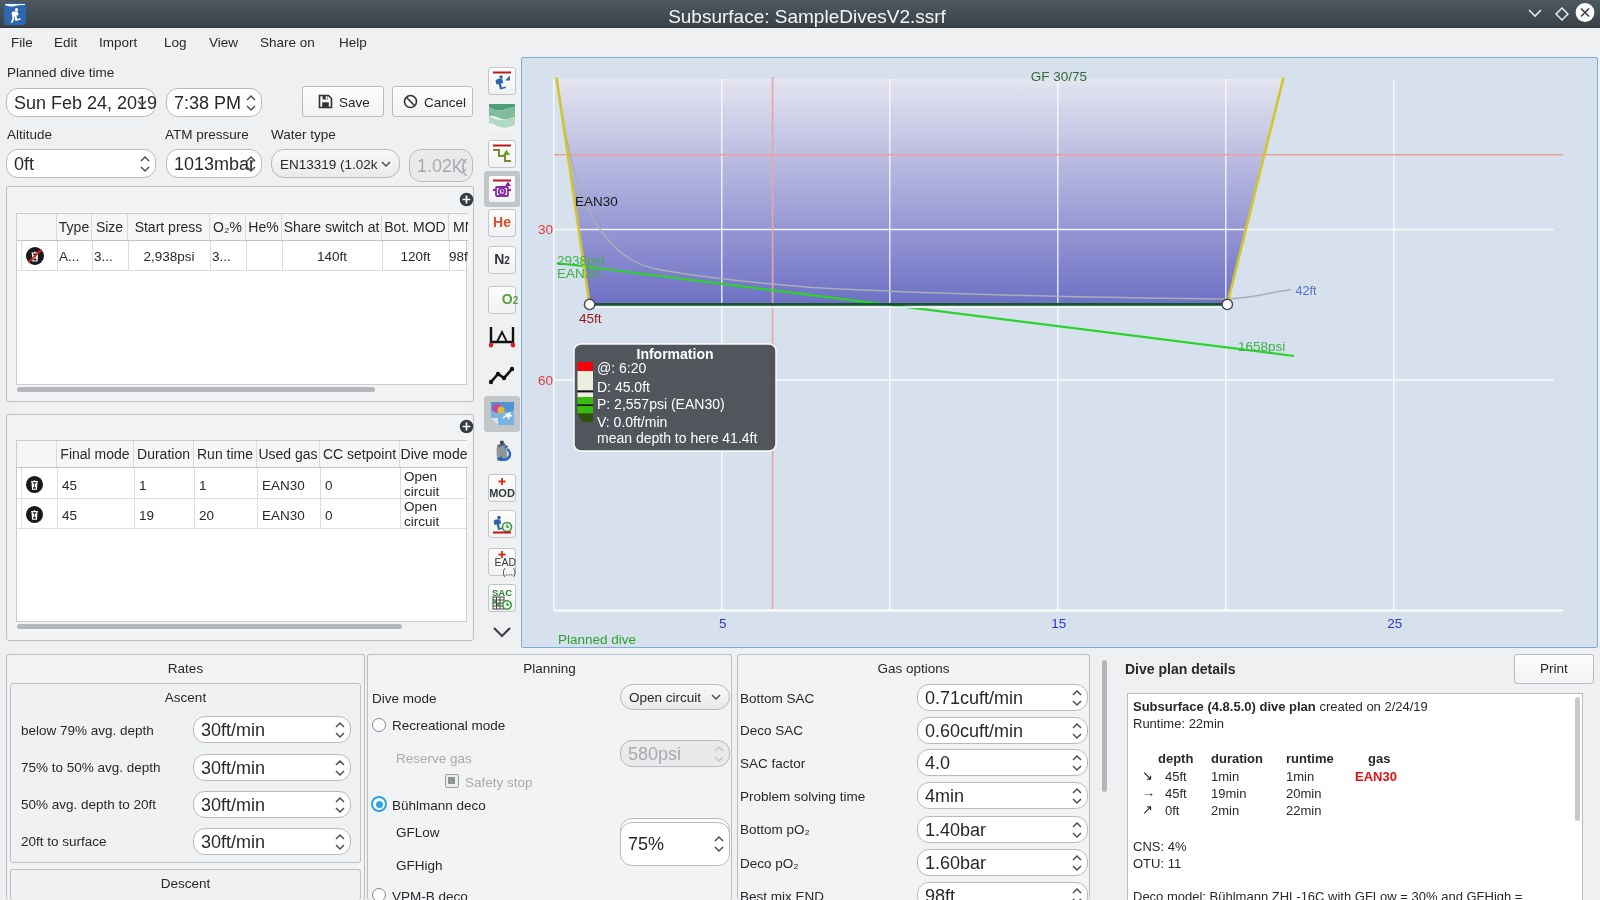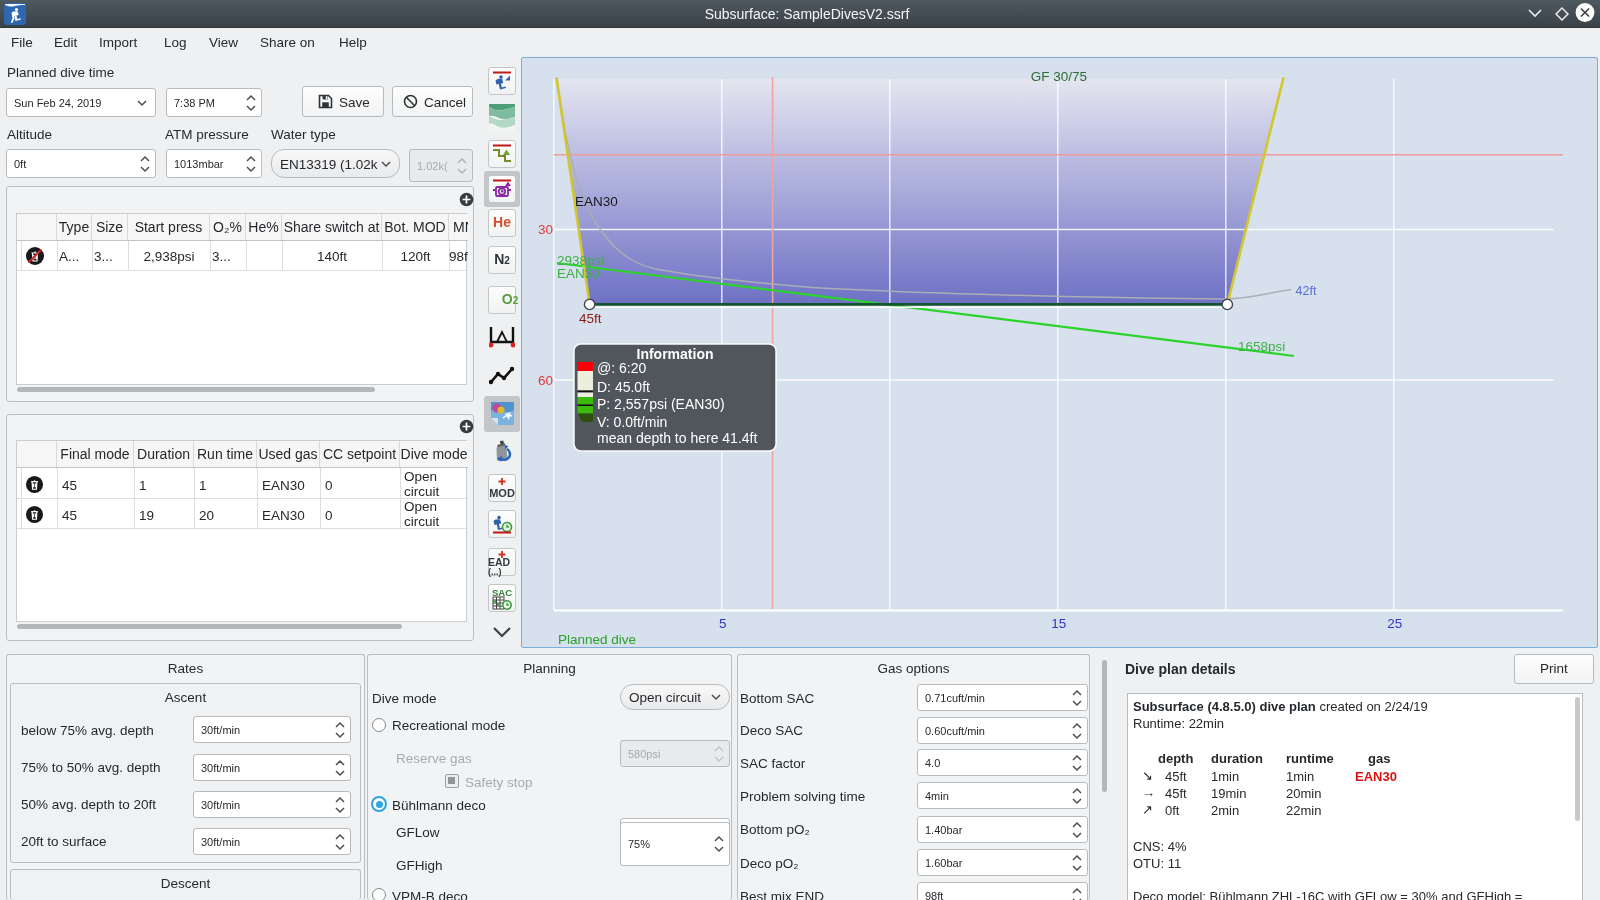--- a/index.html
+++ b/index.html
@@ -1,27 +1,27 @@
 <!DOCTYPE html>
 <html><head>
 <meta charset="utf-8">
 <style>
 html,body{margin:0;padding:0;width:1600px;height:900px;overflow:hidden;background:#eff0f1;font-family:"Liberation Sans",sans-serif;font-size:13px;color:#26292c;}
 .abs{position:absolute;}
 #stage{position:absolute;left:0;top:0;width:1600px;height:900px;}
 
 #titlebar{position:absolute;left:0;top:0;width:1600px;height:28px;background:linear-gradient(#4e585f,#3a4248);border-bottom:1px solid #2e353a;box-sizing:border-box;}
-#titlebar .ttl{position:absolute;left:14px;right:0;top:6px;text-align:center;color:#f4f6f7;font-size:14px;}
+#titlebar .ttl{position:absolute;left:14px;right:0;top:6px;text-align:center;color:#f4f6f7;font-size:19px;}
 
 .menu{position:absolute;top:35px;font-size:13.5px;color:#26292c;}
 
 .lbl{position:absolute;font-size:13.5px;color:#26292c;white-space:nowrap;line-height:15px;}
 .glbl{position:absolute;font-size:13.5px;color:#a7abae;white-space:nowrap;line-height:15px;}
 
-.inp{position:absolute;background:#fff;border:1px solid #b7bbbe;border-radius:3px;box-sizing:border-box;font-size:11px;color:#26292c;white-space:nowrap;}
+.inp{position:absolute;background:#fff;border:1px solid #b7bbbe;border-radius:12px;box-sizing:border-box;font-size:18px;color:#26292c;white-space:nowrap;}
 .inp .tx{position:absolute;left:7px;top:50%;transform:translateY(-50%);}
 .combo{position:absolute;background:linear-gradient(#f8f8f9,#e9eaeb);border:1px solid #b7bbbe;border-radius:13px;box-sizing:border-box;font-size:13.5px;color:#26292c;white-space:nowrap;}
 .combo .tx{position:absolute;left:8px;top:50%;transform:translateY(-50%);}
 .dis{background:#e9eaeb;color:#a7abae;}
 .btn{position:absolute;background:linear-gradient(#fdfdfd,#f2f3f4);border:1px solid #b7bbbe;border-radius:3px;box-sizing:border-box;font-size:13.5px;color:#26292c;}
 .udw{position:absolute;right:4px;top:50%;transform:translateY(-50%);}
 .dnw{position:absolute;right:7px;top:50%;transform:translateY(-50%);}
 
 .gb{position:absolute;border:1px solid #bcbfc2;border-radius:3px;background:#f2f3f4;box-sizing:border-box;}
 
@@ -312,21 +312,21 @@
         <path d="M4.5 6.5 L9 6.2 L10.3 10.5 L8 11 L8.8 15 L12.5 14.2 L13 15.6 L7 17 L5.8 11.5 L3.5 12 L2.5 8 Z"></path>
       </g>
       <circle cx="16" cy="14" r="4.5" fill="#e8f4e8" stroke="#3a9a3a" stroke-width="1.6"></circle>
       <path d="M16 11.5 V14 H18" stroke="#3a9a3a" stroke-width="1.4" fill="none"></path>
       <path d="M2 19.5 H20" stroke="#c01818" stroke-width="2"></path>
     </svg>
 <div class="tbtn" style="top:548px"></div>
 <svg class="abs" style="left:496px;top:550px" width="12" height="9" viewBox="0 0 12 9">
       <path d="M6 1 V8 M2.5 4.5 H9.5" stroke="#d03020" stroke-width="1.8"></path>
     </svg>
-<div class="abs" style="left:488px;top:558px;width:28px;text-align:left;font-weight:bold;font-size:10.5px;color:#34393d;line-height:9px">EAD<br><span style="font-size:9px">(...)</span></div>
+<div class="abs" style="left:488px;top:558px;width:28px;text-align:right;font-weight:normal;font-size:10.5px;color:#34393d;line-height:9px">EAD<br><span style="font-size:9px">(...)</span></div>
 <div class="tbtn" style="top:584px"></div>
 <div class="abs" style="left:488px;top:587px;width:28px;text-align:center;font-weight:bold;font-size:9.5px;color:#2e7d32">SAC</div>
 <svg class="abs" style="left:492px;top:596px" width="20" height="14" viewBox="0 0 20 14">
       <g stroke="#444" stroke-width="1" fill="none">
         <rect x="1" y="1" width="11" height="12" fill="#fff"></rect>
         <path d="M1 4 H12 M1 7 H12 M1 10 H12 M4.5 1 V13 M8 1 V13"></path>
       </g>
       <rect x="1.5" y="4.5" width="2.5" height="2" fill="#3a9a3a"></rect>
       <rect x="5" y="7.5" width="2.5" height="2" fill="#3a9a3a"></rect>
       <circle cx="15" cy="9" r="4.2" fill="#eef6ee" stroke="#3a9a3a" stroke-width="1.5"></circle>
@@ -400,21 +400,21 @@
 <text x="75" y="385.4">mean depth to here 41.4ft</text>
 </g>
 </g>
 </svg>
 </div>
 
 <div class="gb" style="left:6px;top:654px;width:359px;height:246px;border-bottom:none"></div>
 <div class="lbl" style="left:6px;top:661px;width:359px;text-align:center">Rates</div>
 <div class="gb" style="left:10px;top:683px;width:351px;height:180px;background:#f0f1f2"></div>
 <div class="lbl" style="left:10px;top:690px;width:351px;text-align:center">Ascent</div>
-<div class="lbl" style="left:21px;top:723px">below 75% avg. depth</div>
+<div class="lbl" style="left:21px;top:723px">below 79% avg. depth</div>
 <div class="lbl" style="left:21px;top:760px">75% to 50% avg. depth</div>
 <div class="lbl" style="left:21px;top:797px">50% avg. depth to 20ft</div>
 <div class="lbl" style="left:21px;top:834px">20ft to surface</div>
 <div class="inp" style="left:193px;top:716px;width:158px;height:27px">
       <span class="tx">30ft/min</span>
   <svg class="udw" width="12" height="20" viewBox="0 0 12 20">
         <path d="M2 7 L6 3 L10 7 M2 13 L6 17 L10 13" stroke="#4a4f53" stroke-width="1.5" fill="none"></path>
       </svg>
     </div>
 <div class="inp" style="left:193px;top:754px;width:158px;height:27px">

